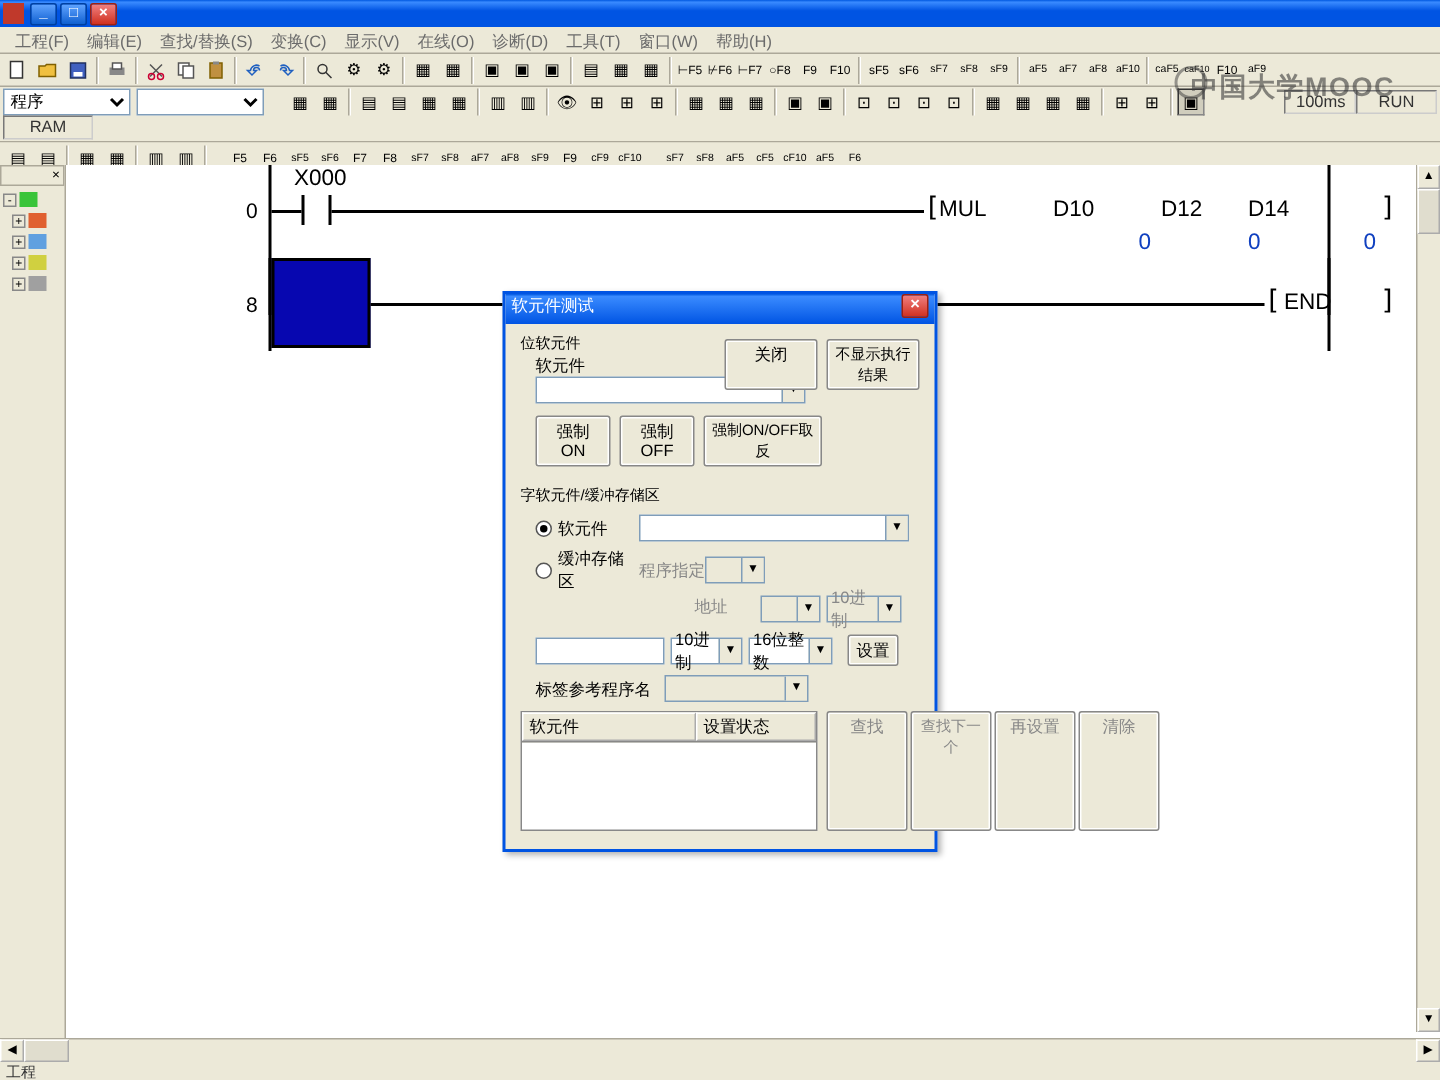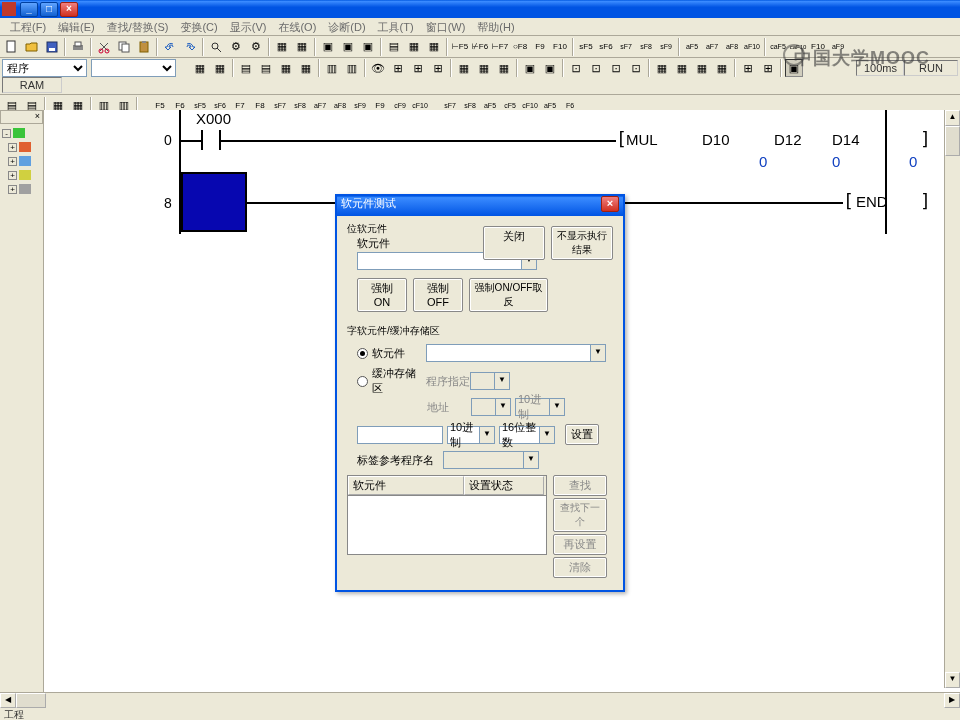--- a/index.html
+++ b/index.html
@@ -406,21 +406,21 @@
         </div>
         <div style="display:flex;align-items:center;margin-bottom:2px">
           <span class="radio"></span>
           <span class="field-label" style="width:54px">缓冲存储区</span>
           <span class="field-label dis" style="width:44px">程序指定</span>
           <div class="combo dis" style="width:40px">
               <div style="flex:1"></div>
               <div class="arrow">▼</div>
             </div>
         </div>
-        <div style="display:flex;align-items:center;margin-left:70px">
+        <div style="display:flex;margin-left:106px">
           <span class="field-label dis" style="width:44px">地址</span>
           <div class="combo dis" style="width:40px">
               <div style="flex:1"></div>
               <div class="arrow">▼</div>
             </div>
           <div class="combo dis" style="width:50px;margin-left:4px">
               <span style="flex:1;padding-left:2px;color:#888">10进制</span>
               <div class="arrow">▼</div>
             </div>
         </div>
@@ -453,21 +453,21 @@
     </div>
 
     <div class="group" style="margin-top:6px">
       <div style="display:flex;gap:6px;margin-top:2px">
         <div class="result-table" style="width:200px;height:80px">
           <div class="result-header">
             <div style="width:116px">软元件</div>
             <div style="width:80px">设置状态</div>
           </div>
         </div>
-        <div style="display:flex;flex-direction:column;gap:2px">
+        <div style="display:flex;flex-direction:row;gap:2px">
           <div class="btn dis" style="width:54px">查找</div>
           <div class="btn dis" style="width:54px;font-size:10px">查找下一个</div>
           <div class="btn dis" style="width:54px">再设置</div>
           <div class="btn dis" style="width:54px">清除</div>
         </div>
       </div>
     </div>
   </div>
 </div>
 

